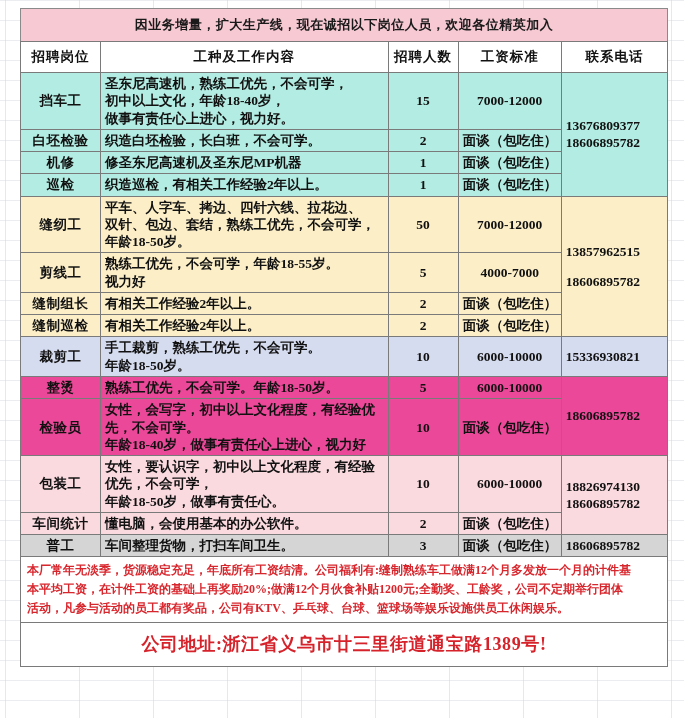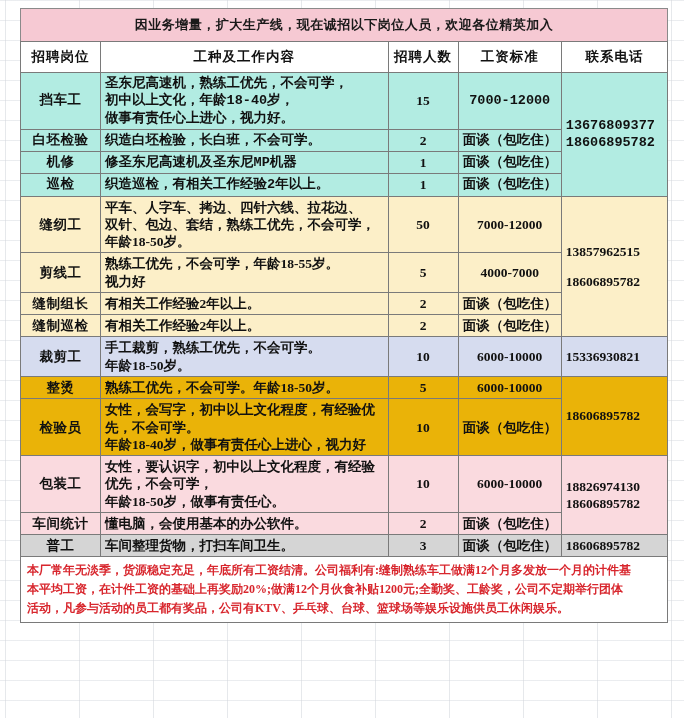--- a/index.html
+++ b/index.html
@@ -88,24 +88,24 @@
   td.post  { text-align: center; white-space: nowrap; letter-spacing: 0.5px; }
   td.desc  { text-align: left; padding-left: 6px; }
   td.count { text-align: center; font-family: "Liberation Serif", serif; }
   td.wage  { text-align: center; white-space: nowrap; }
   td.phone { text-align: left; white-space: nowrap; line-height: 1.45; }
   td.phone.spaced { line-height: 2.2; }
 
   .desc-line { display: block; }
 
   
-  .bg-teal     { background: #b2ece2; font-family: Liberation Mono, monospace; }
+  .bg-teal     { background: #b2ece2; }
   .bg-yellow   { background: #fcefc8; }
   .bg-lavender { background: #d6dcef; }
-  .bg-green    { background: #eab308; margin-left: 23px; }
+  .bg-green    { background: #ec4899; margin-left: 23px; }
   .bg-pink     { background: #fadadf; }
   .bg-gray     { background: #d5d5d5; }
 
   
   .benefits {
     border: 1px solid #7a7a7a;
     border-top: none;
     background: #ffffff;
     color: #d8262d;
     font-size: 12px;
@@ -302,15 +302,16 @@
           </tr>
         </tbody>
     </table>
 
     <div class="benefits" id="benefits-block">
         <p>本厂常年无淡季，货源稳定充足，年底所有工资结清。公司福利有:缝制熟练车工做满12个月多发放一个月的计件基</p>
         <p>本平均工资，在计件工资的基础上再奖励20%;做满12个月伙食补贴1200元;全勤奖、工龄奖，公司不定期举行团体</p>
         <p>活动，凡参与活动的员工都有奖品，公司有KTV、乒乓球、台球、篮球场等娱乐设施供员工休闲娱乐。</p>
       </div>
 
+    <div class="address">公司地址:浙江省义乌市廿三里街道通宝路1389号!</div>
 
   </div>
 </div>
 
 </body></html>

